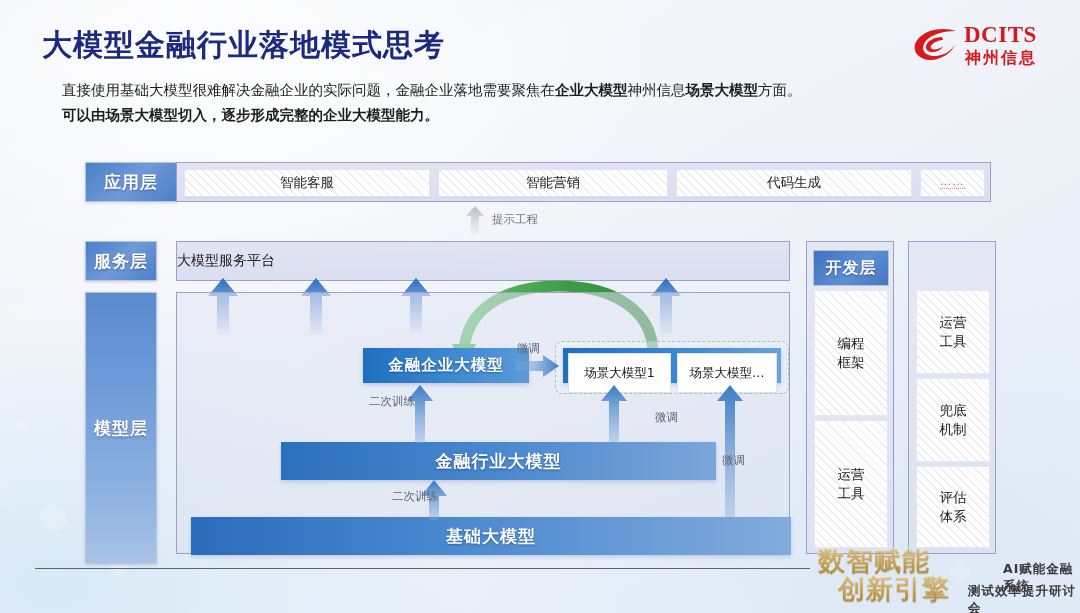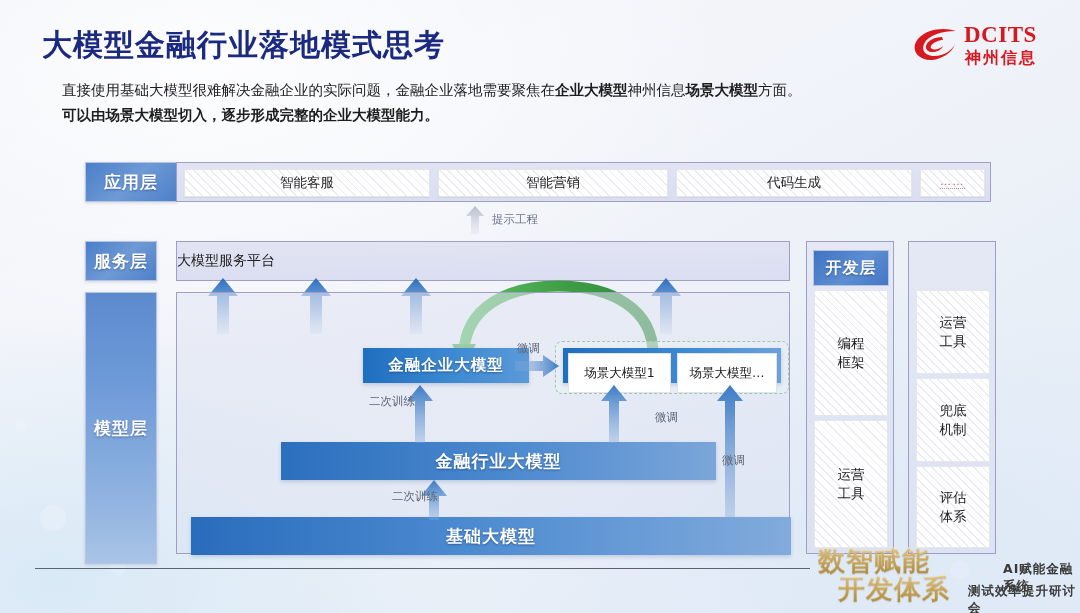--- a/index.html
+++ b/index.html
@@ -343,18 +343,18 @@
     </div>
     <div class="side-cell hatch" style="top:224px;height:82px">
       <span style="max-width:38px">评估体系</span>
     </div>
   </div>
 
   <div id="bottom-rule"></div>
 
   <div class="brand">
     <div class="brand-cn" id="brand-cn-1">数智赋能</div>
-    <div class="brand-cn" id="brand-cn-2">开发体系</div>
+    <div class="brand-cn" id="brand-cn-2">创新引擎</div>
     <div class="brand-sub" id="brand-sub-1">AI赋能金融系统</div>
     <div class="brand-sub" id="brand-sub-2">测试效率提升研讨会</div>
   </div>
 
 </div>
 
 </body></html>

